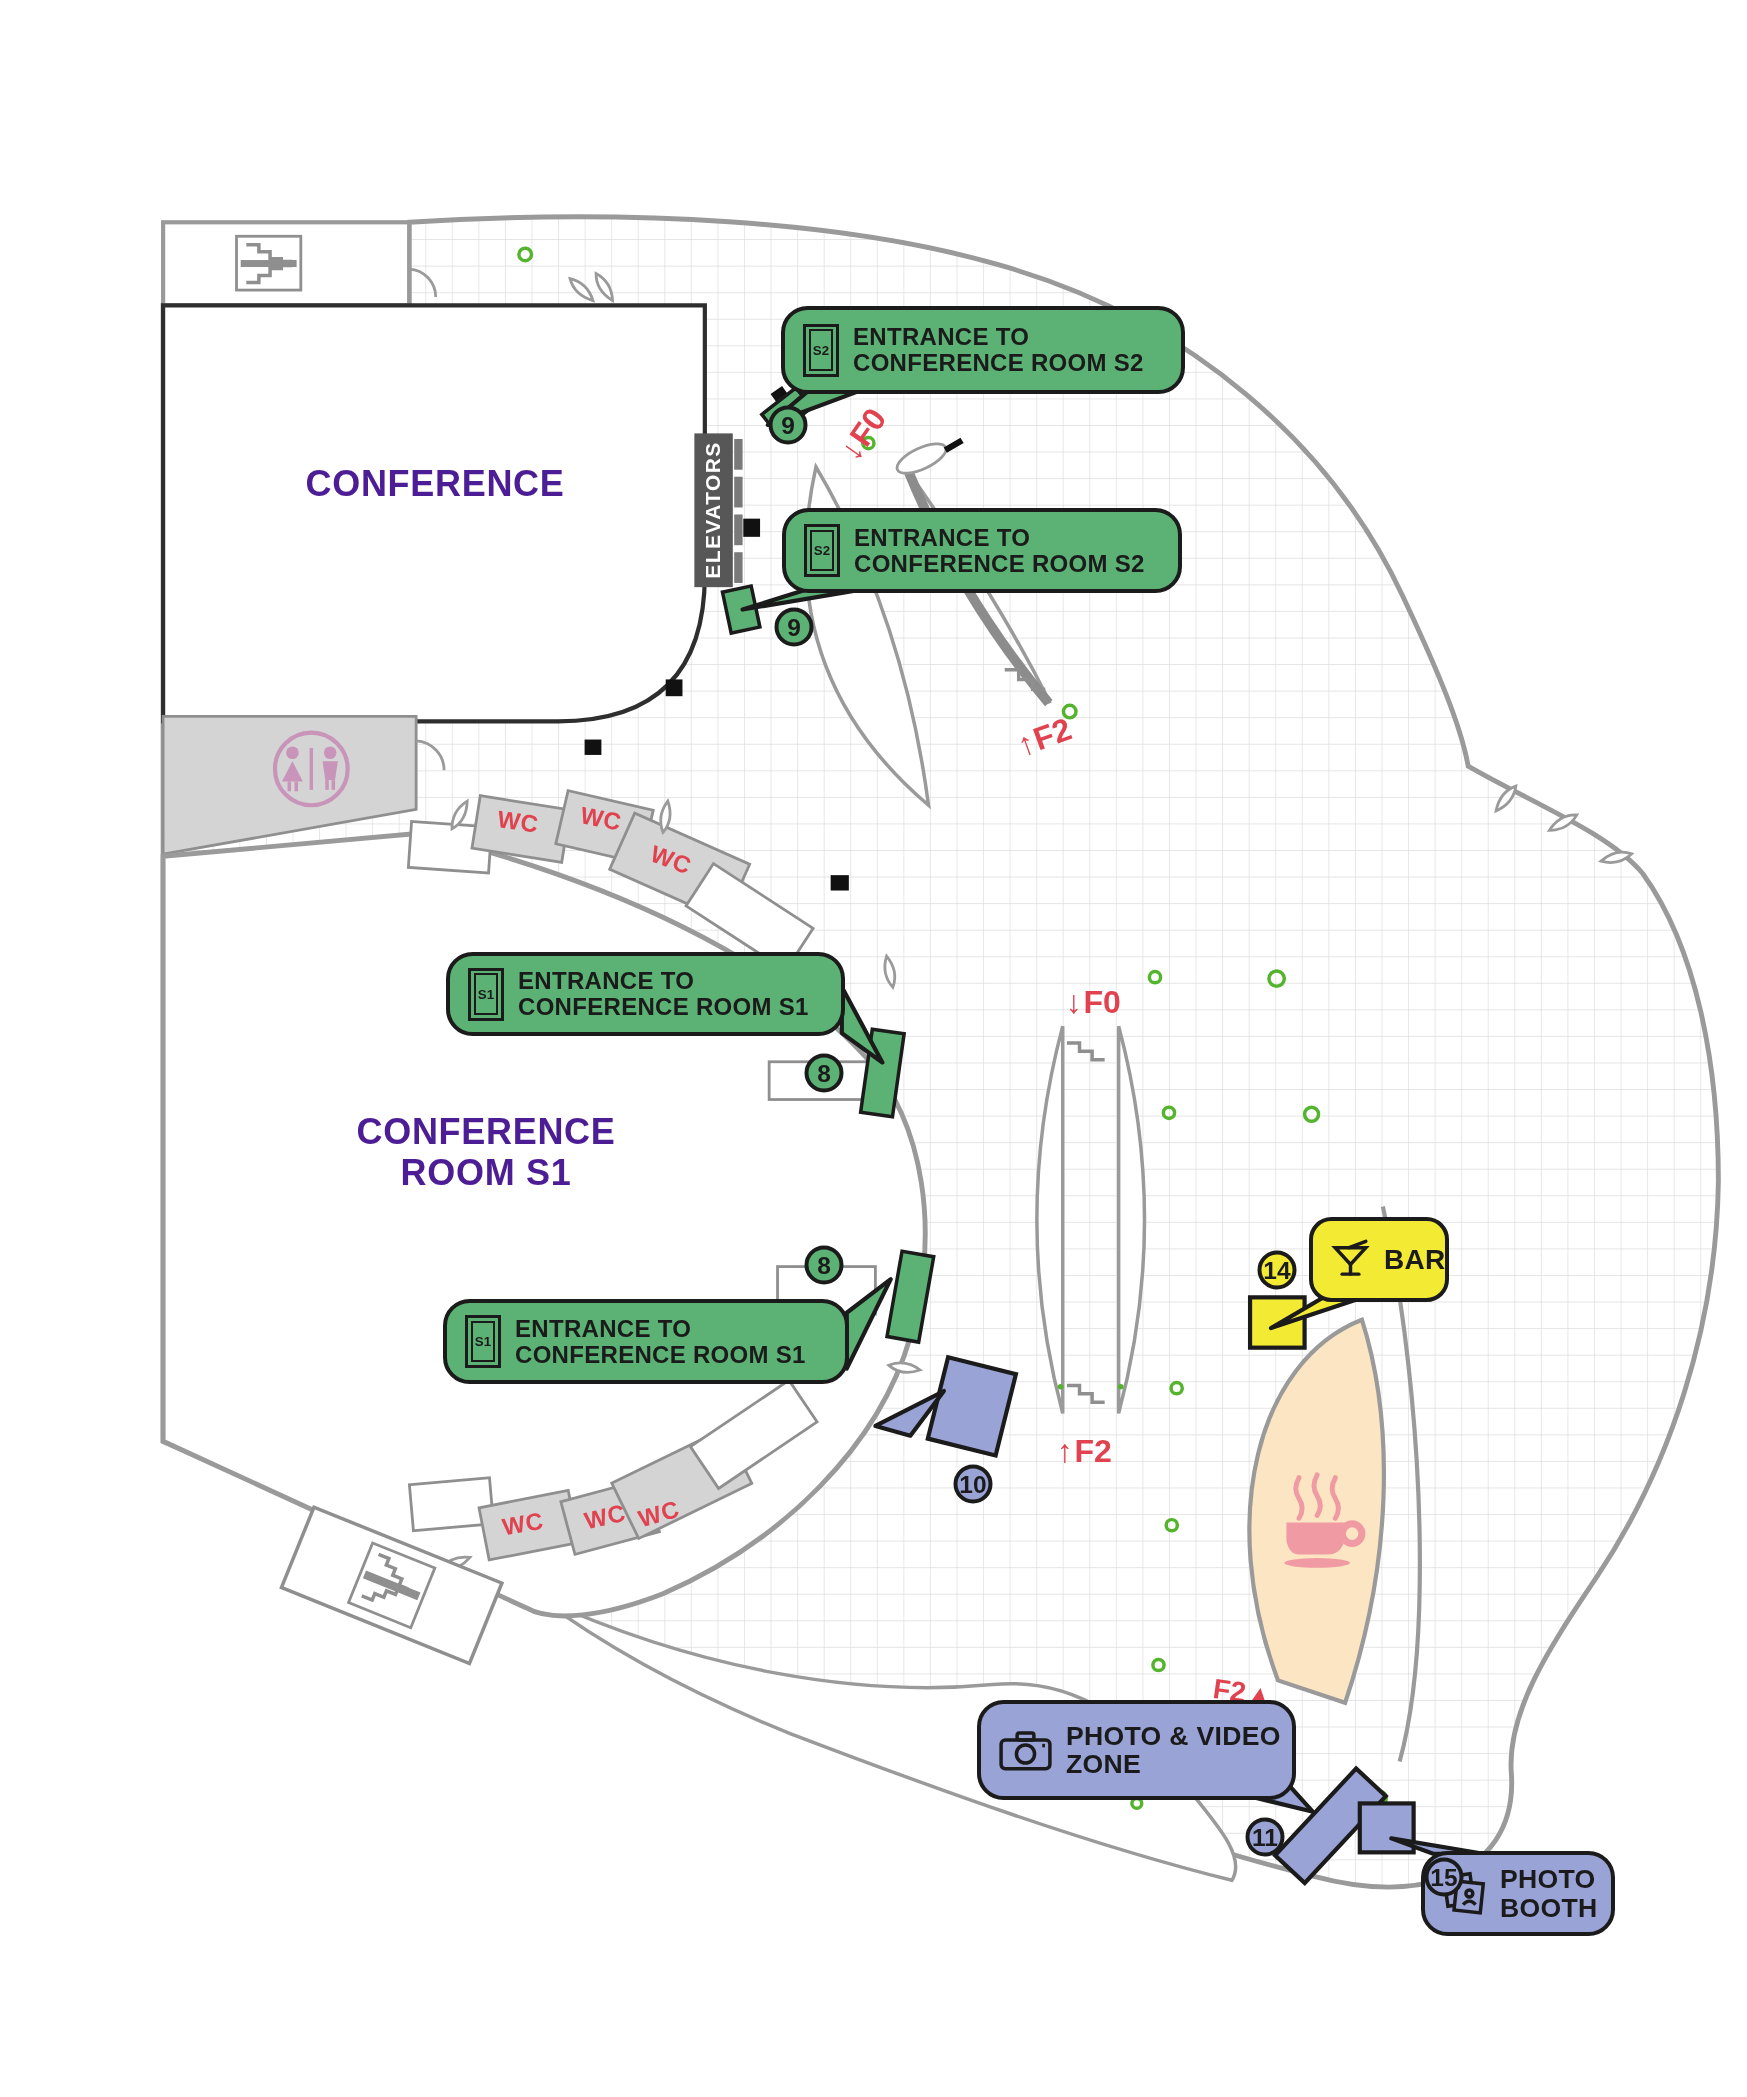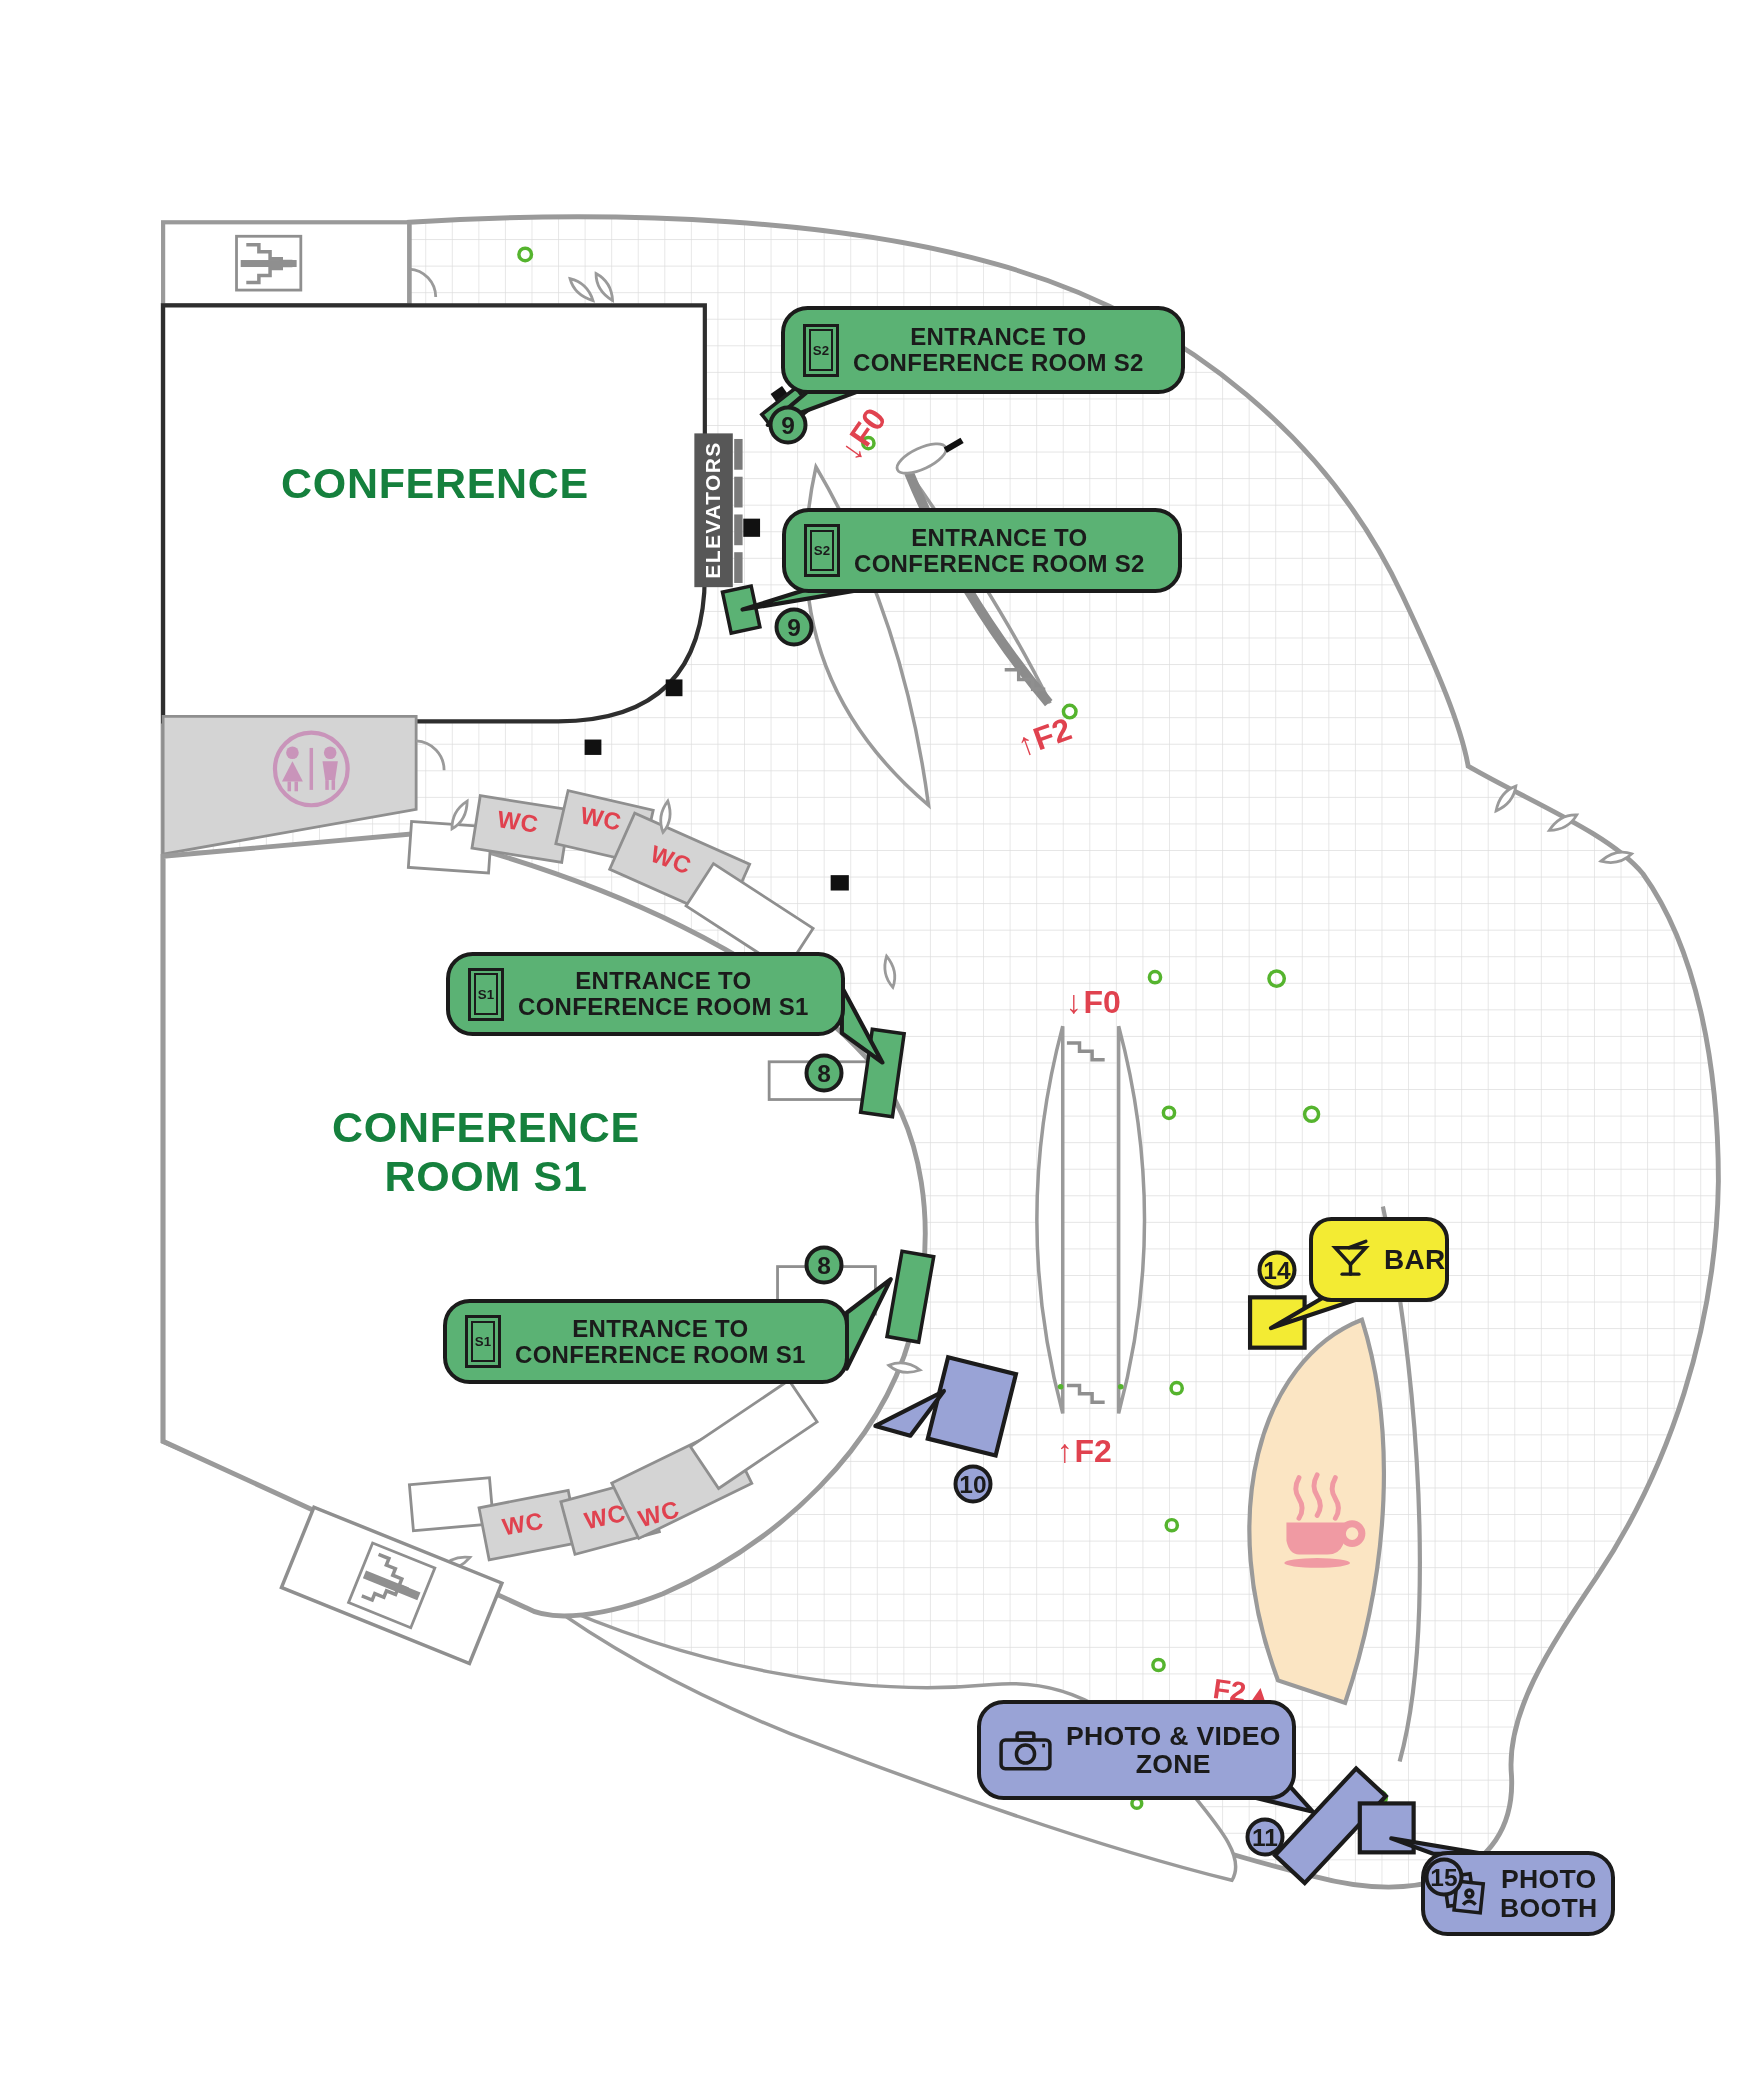--- a/index.html
+++ b/index.html
@@ -6,33 +6,33 @@
   #stage{position:relative;width:1748px;height:2097px;background:#fff;overflow:hidden;
          font-family:"Liberation Sans", sans-serif;}
   #map-svg{position:absolute;left:0;top:0;}
   .callout{position:absolute;display:flex;align-items:center;gap:14px;
            border:4.9px solid #1b1b1b;border-radius:26.6px;padding:0 18px;box-sizing:border-box;
            color:#1b1b1b;font-weight:bold;z-index:3;}
   .callout.green{background:#5bb274;}
   .callout.yellow{background:#f3eb33;}
   .callout.purple{background:#99a3d6;}
   .callout .lines{line-height:1.07;font-size:24px;letter-spacing:0.3px;white-space:nowrap;}
-  .callout .lines div{white-space:nowrap;text-align:center;}
+  .callout .lines div{white-space:nowrap;}
   .door-icon{width:36px;height:53px;border:3.5px solid #1b1b1b;box-sizing:border-box;position:relative;
              display:flex;align-items:center;justify-content:center;background:transparent;flex:0 0 auto;}
   .door-icon::before{content:"";position:absolute;inset:2.8px;border:2.1px solid #1b1b1b;}
   .door-icon span{position:relative;font-size:13.3px;font-weight:bold;}
   .marker{position:absolute;width:39px;height:39px;border:4.2px solid #1b1b1b;border-radius:50%;
           display:flex;align-items:center;justify-content:center;font-size:24.5px;font-weight:bold;
           color:#1b1b1b;box-sizing:border-box;transform:translate(-50%,-50%);z-index:4;background:#fff;}
   .marker.green{background:#5bb274;}
   .marker.yellow{background:#f3eb33;}
   .marker.purple{background:#99a3d6;}
-  .room-title{position:absolute;width:447px;text-align:center;font-size:43px;font-weight:bold;
-              color:#15803d;line-height:1.15;letter-spacing:0.7px;transform:translate(-50%,-50%);z-index:2;}
+  .room-title{position:absolute;width:447px;text-align:center;font-size:36px;font-weight:bold;
+              color:#4c1d95;line-height:1.15;letter-spacing:0.7px;transform:translate(-50%,-50%);z-index:2;}
   .wc{position:absolute;font-size:24px;font-weight:bold;color:#e0424f;z-index:2;letter-spacing:0.7px;}
   .flabel{position:absolute;display:flex;align-items:center;font-size:32px;font-weight:bold;
           color:#e0424f;z-index:2;white-space:nowrap;}
   .flabel .arr{font-size:32px;margin-right:1.4px;}
   .flabel.hidden-f2{z-index:1;font-size:28px;}
   .elevators{position:absolute;left:713px;top:510px;transform:translate(-50%,-50%) rotate(-90deg);
              color:#ffffff;font-size:21px;font-weight:bold;letter-spacing:1.4px;z-index:2;white-space:nowrap;}
   .icon-svg{flex:0 0 auto;}
 </style>
 </head>

